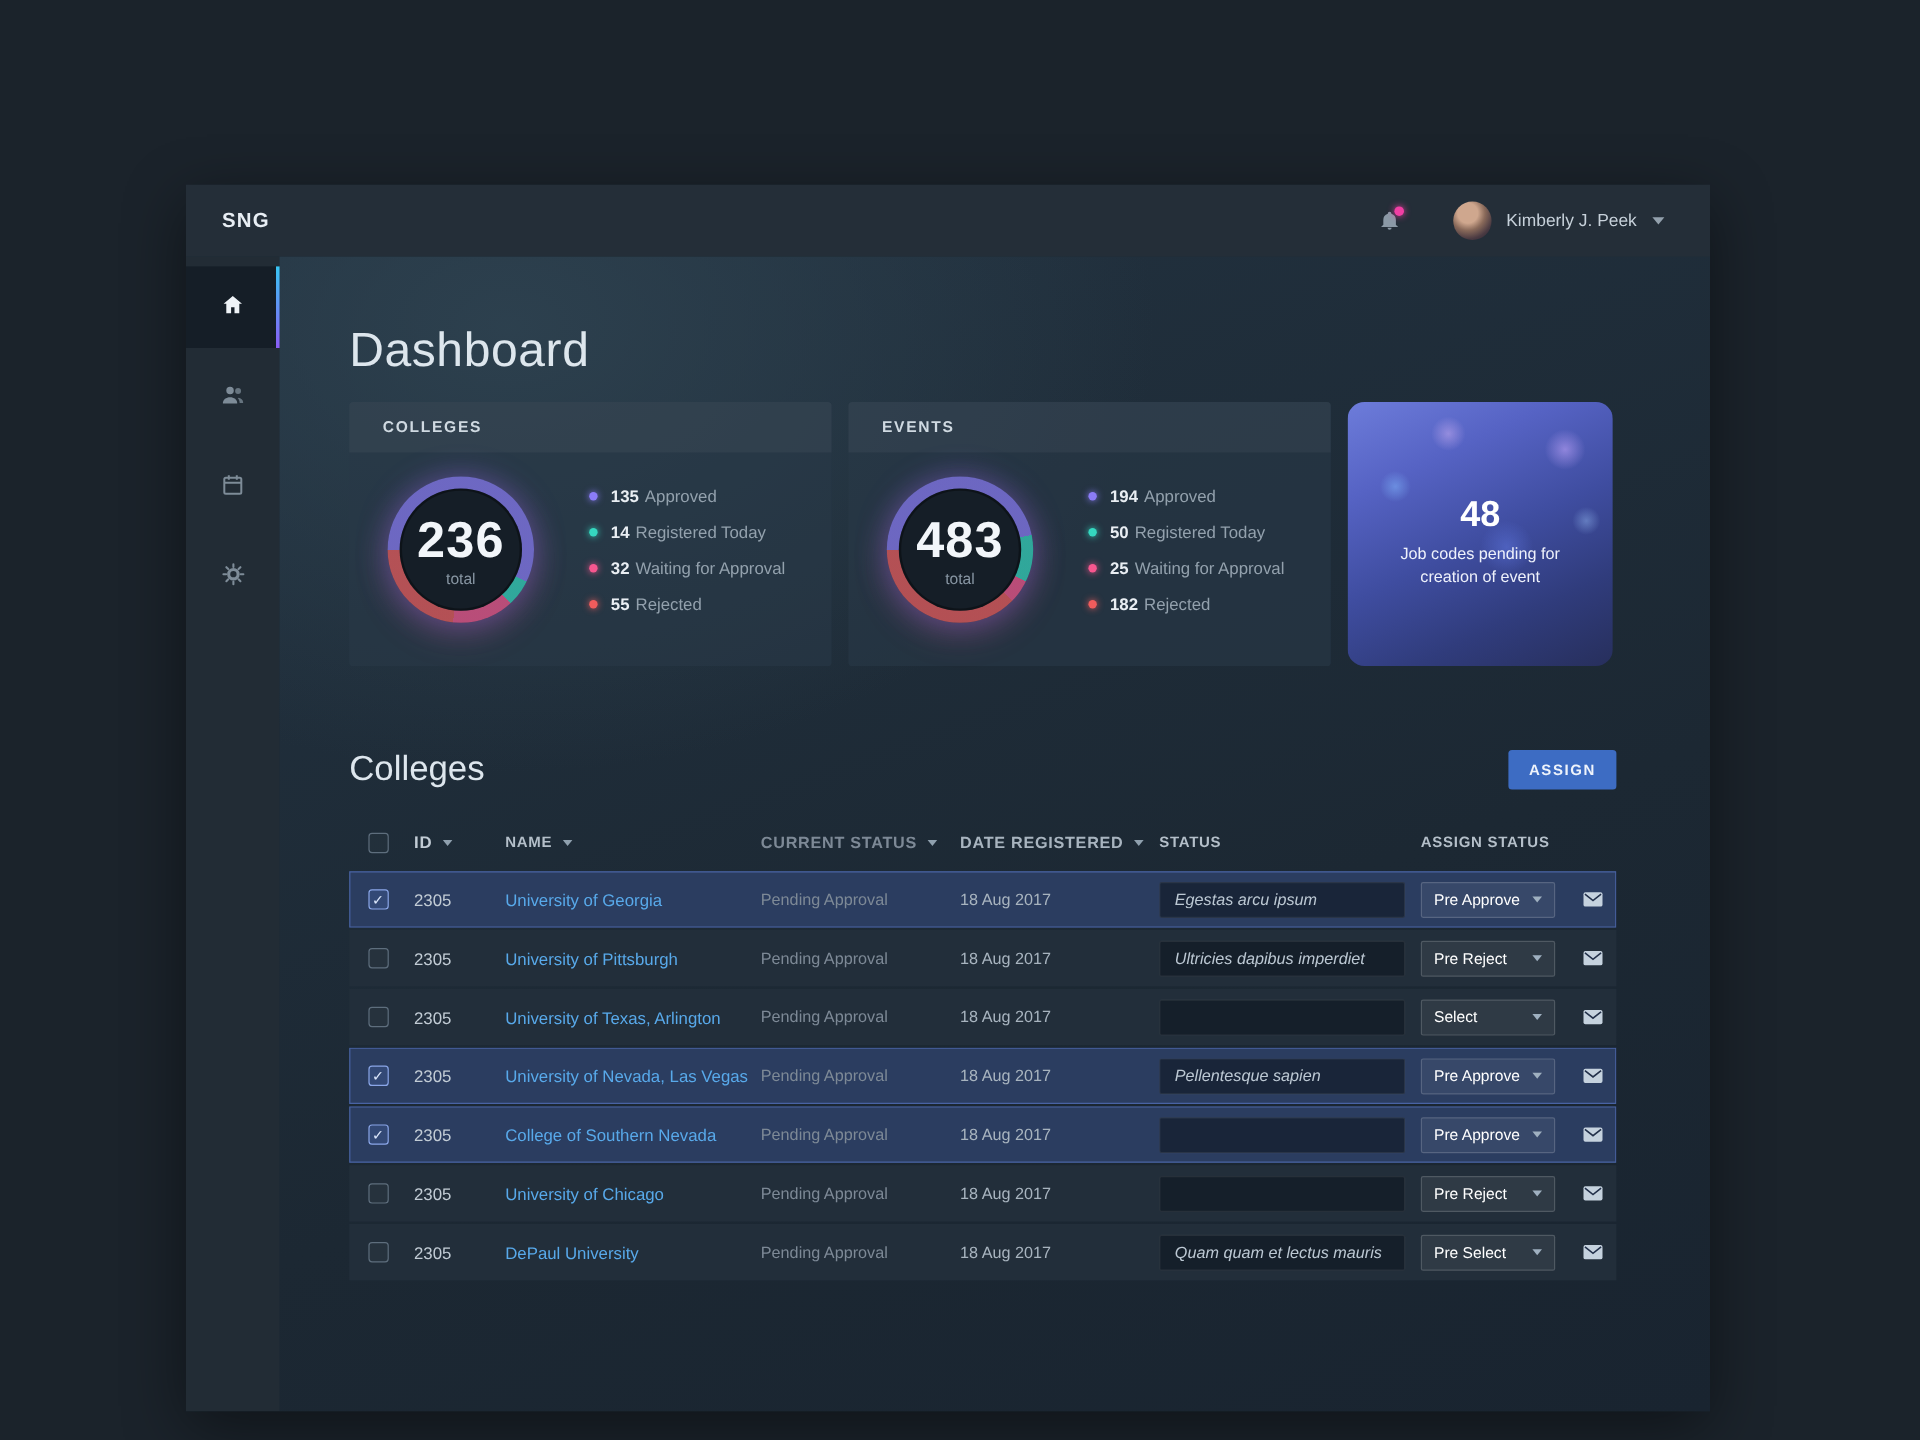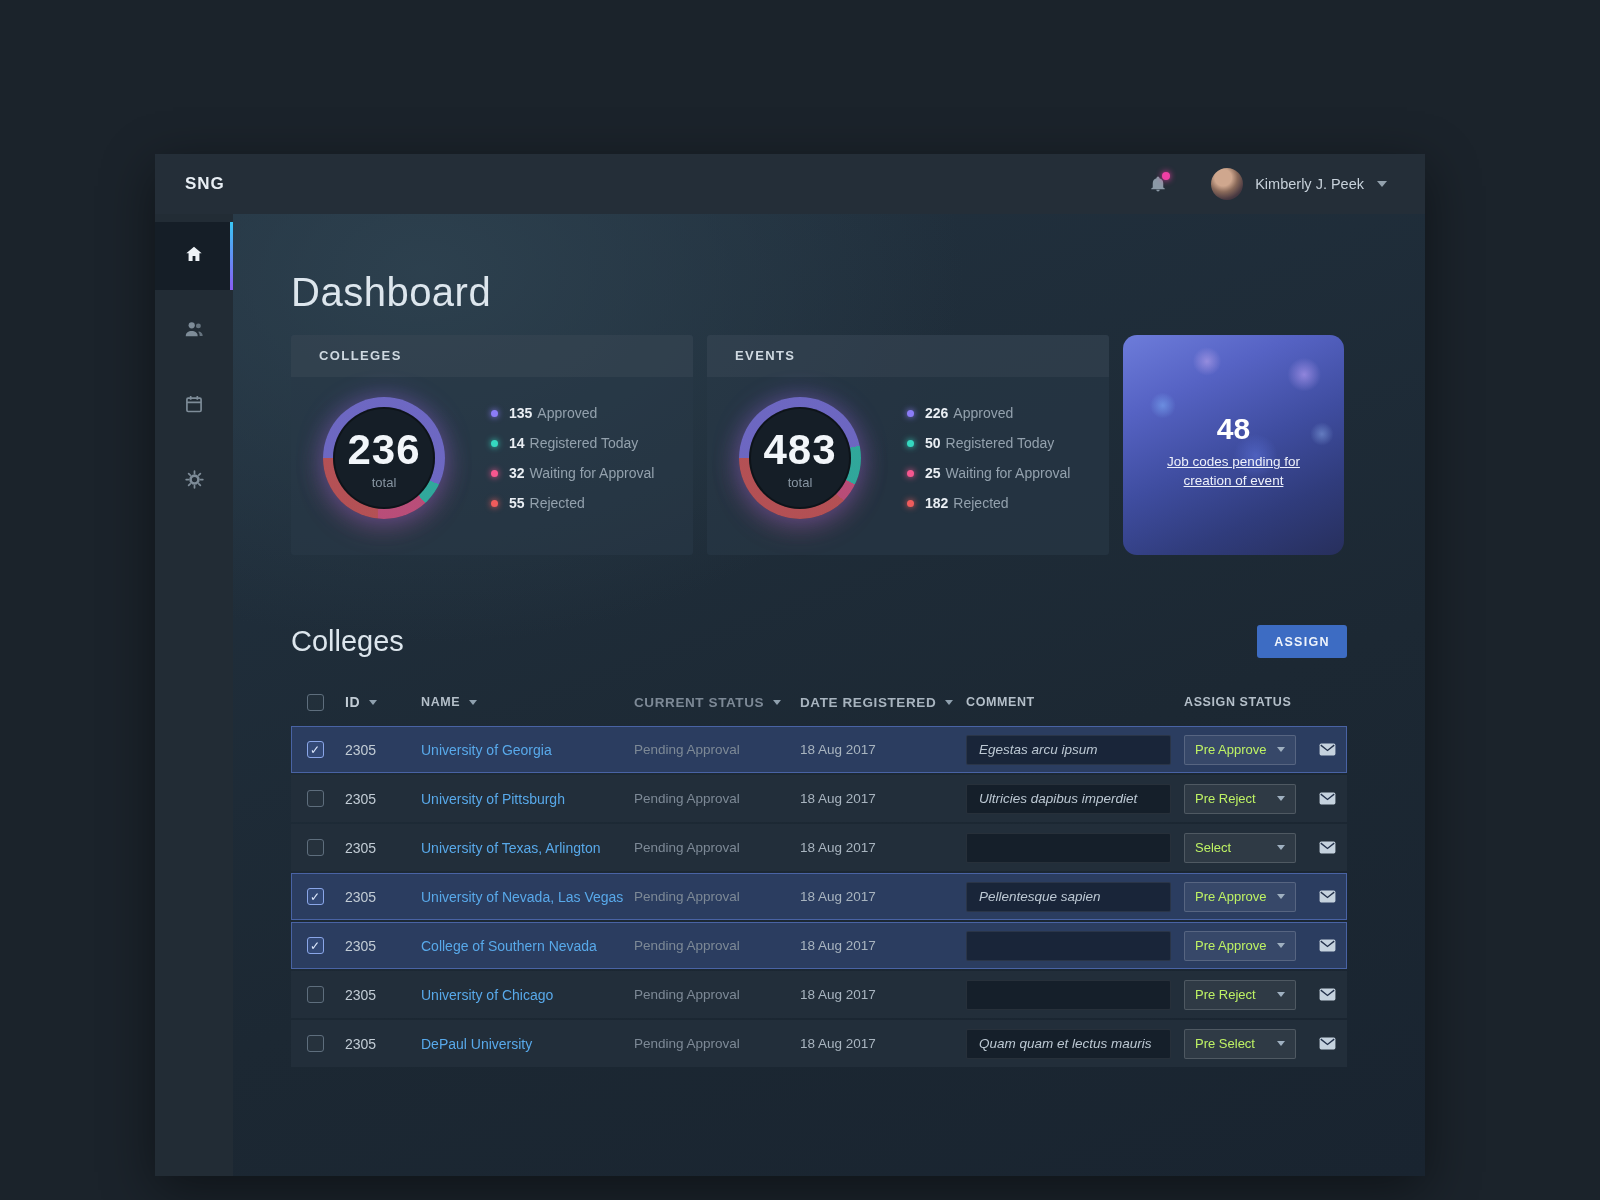--- a/index.html
+++ b/index.html
@@ -72,21 +72,21 @@
     background:
       radial-gradient(26px 26px at 82% 18%, rgba(200,170,255,.55), transparent 65%),
       radial-gradient(20px 20px at 18% 32%, rgba(130,185,255,.5), transparent 65%),
       radial-gradient(34px 34px at 60% 55%, rgba(100,125,235,.45), transparent 65%),
       radial-gradient(22px 22px at 38% 12%, rgba(235,195,255,.4), transparent 65%),
       radial-gradient(18px 18px at 90% 45%, rgba(160,200,255,.4), transparent 65%),
       linear-gradient(155deg, #6d7cda 0%, #5663c4 25%, #3f4da0 52%, #303c7c 76%, #272f5c 100%);
   }
   .promo-top { flex:1; display:flex; flex-direction:column; align-items:center; justify-content:center; text-align:center; color:#fff; padding:18px 20px 6px; }
   .promo-num { font-size:30px; font-weight:600; }
-  .promo-text { font-size:13.5px; line-height:19px; margin-top:6px; color:#eef1fb; width:162px;text-decoration:underline; }
+  .promo-text { font-size:13.5px; line-height:19px; margin-top:6px; color:#eef1fb; width:162px; }
   .promo-bottom {
     height:66px; background:rgba(22,30,48,.55); display:flex; align-items:center; justify-content:center;
     gap:10px; color:#e6ecf4; font-size:12.5px; font-weight:bold; letter-spacing:2.2px; cursor:pointer;
   }
   .promo-arrow { font-size:16px; letter-spacing:0; font-weight:normal; color:#cdd6ea; }
   
   .section-head { margin-top:70px; display:flex; align-items:center; justify-content:space-between; }
   .section-title { font-size:29px; font-weight:300; color:#dde6ed; }
   .submit-btn {
     width:90px; height:33px; background:#3d6cc3; border:none; border-radius:3px; cursor:pointer;
@@ -120,21 +120,21 @@
   .checkbox.checked { border-color:#8aa6e8; color:#dce7fb; background:rgba(90,130,220,.18); }
   .link { color:#58a9ea; text-decoration:none; font-size:14px; }
   .comment-input {
     width:205px; height:30px; background:rgba(14,22,32,.6); border:1px solid rgba(255,255,255,.08);
     border-radius:2px; color:#bcc8d3; font-style:italic; font-size:13.5px; padding:0 12px;
     font-family:inherit; outline:none;
   }
   .dropdown {
     width:112px; height:30px; background:rgba(255,255,255,.06); border:1px solid rgba(255,255,255,.16);
     border-radius:2px; display:flex; align-items:center; justify-content:space-between;
-    padding:0 10px; color:#bef264; font-size:13px; cursor:pointer;
+    padding:0 10px; color:#ffffff; font-size:13px; cursor:pointer;
   }
   .dd-caret { width:0; height:0; border-left:4px solid transparent; border-right:4px solid transparent; border-top:5px solid #9fb0c0; }
   .mail-icon { color:#c5d2de; display:flex; cursor:pointer; }
 </style>
 </head>
 <body>
 
 <div class="app">
 
   <header class="topbar">
@@ -218,21 +218,21 @@
         <section class="stat-card">
           <div class="card-head">EVENTS</div>
           <div class="card-body">
             <div class="donut" style="background: conic-gradient(from -90deg, rgba(139, 124, 247, 0.7) 0deg, rgba(139, 124, 247, 0.7) 168.4deg, rgba(53, 216, 192, 0.7) 168.4deg, rgba(53, 216, 192, 0.7) 205.7deg, rgba(247, 87, 143, 0.7) 205.7deg, rgba(247, 87, 143, 0.7) 224.3deg, rgba(240, 92, 92, 0.7) 224.3deg, rgba(240, 92, 92, 0.7) 360deg);">
               <div class="donut-center">
                 <span class="total-num">483</span>
                 <span class="total-label">total</span>
               </div>
             </div>
             <ul class="legend">
-                <li><span class="dot" style="background:#8b7cf7;box-shadow:0 0 6px #8b7cf7"></span><b>226</b>Approved</li>
+                <li><span class="dot" style="background:#8b7cf7;box-shadow:0 0 6px #8b7cf7"></span><b>194</b>Approved</li>
                 <li><span class="dot" style="background:#35d8c0;box-shadow:0 0 6px #35d8c0"></span><b>50</b>Registered Today</li>
                 <li><span class="dot" style="background:#f7578f;box-shadow:0 0 6px #f7578f"></span><b>25</b>Waiting for Approval</li>
                 <li><span class="dot" style="background:#f05c5c;box-shadow:0 0 6px #f05c5c"></span><b>182</b>Rejected</li>
               </ul>
           </div>
         </section>
 
         <section class="promo-card">
           <div class="promo-top">
             <div class="promo-num">48</div>
@@ -261,21 +261,21 @@
             </div>
           <div class="cell c-status th">
               <span>CURRENT STATUS</span>
               <i class="th-caret"></i>
             </div>
           <div class="cell c-date th">
               <span>DATE REGISTERED</span>
               <i class="th-caret"></i>
             </div>
           <div class="cell c-comment th" style="cursor:default">
-              <span>COMMENT</span>
+              <span>STATUS</span>
             </div>
           <div class="cell c-assign th" style="cursor:default">
               <span>ASSIGN STATUS</span>
             </div>
           <div class="cell c-mail"></div>
         </div>
         <div>
             <div class="trow selected">
               <div class="cell c-check">
                 <span class="checkbox checked">✓</span>

